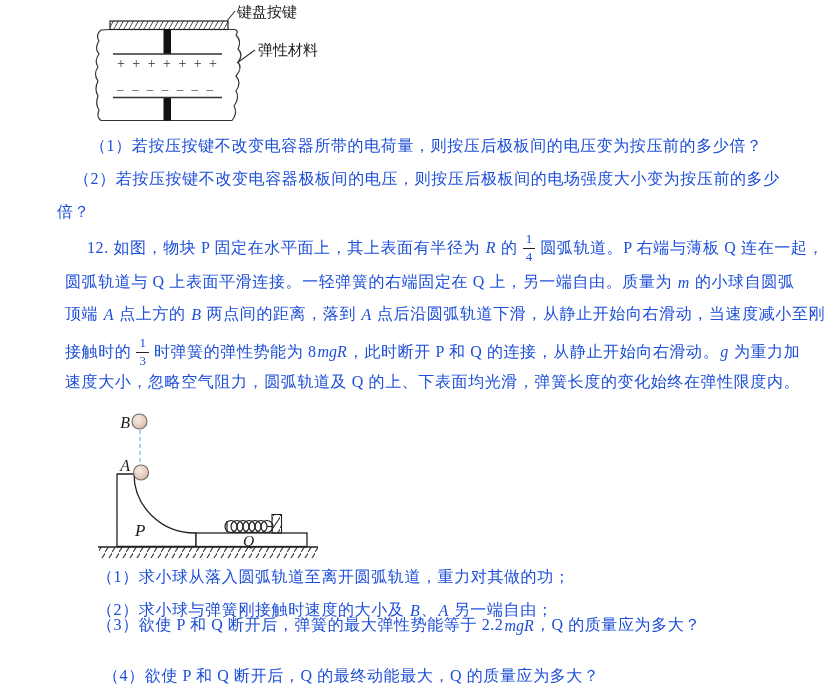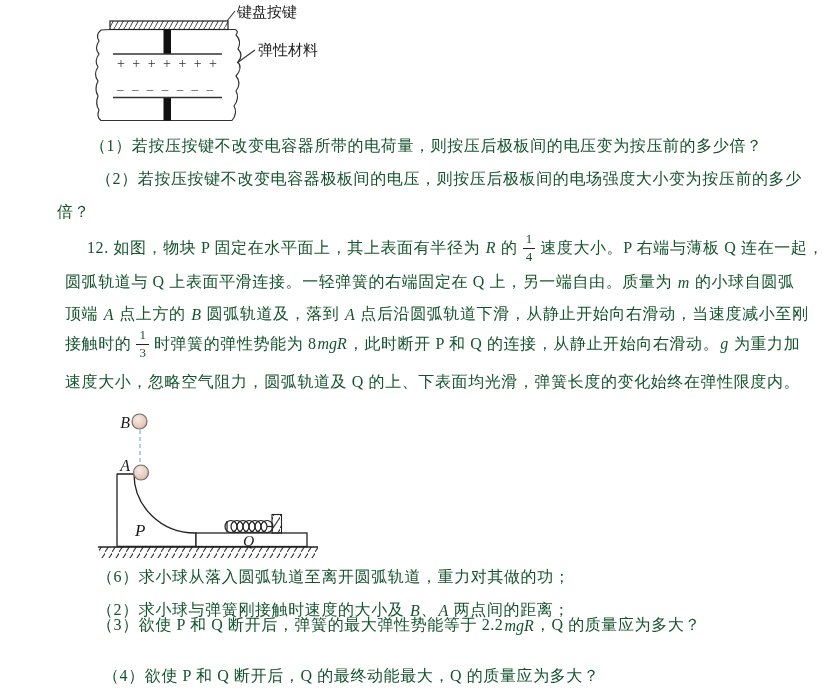--- a/index.html
+++ b/index.html
@@ -4,21 +4,21 @@
 <style>
   html,body{margin:0;padding:0;}
   body{
     width:828px;height:693px;background:#ffffff;position:relative;
     font-family:"Liberation Serif","DejaVu Serif",serif;color:#1f1f1f;
     overflow:hidden;
   }
   .page{position:absolute;inset:0;}
   .line{
     position:absolute;display:flex;align-items:center;white-space:pre;
-    font-size:16px;letter-spacing:0.6px;color:#14532d;
+    font-size:16px;letter-spacing:0.6px;color:#1d4ed8;
   }
   .var{font-style:italic;letter-spacing:0;padding:0 1px;}
   .frac{
     display:inline-flex;flex-direction:column;align-items:center;
     font-size:13px;line-height:1.15;margin:0 5px;letter-spacing:0;
   }
   .frac .num{border-bottom:1.2px solid #222;padding:0 3px 1px;}
   .frac .den{padding-top:1px;}
   svg{position:absolute;overflow:visible;}
   svg text{font-family:"Liberation Serif","DejaVu Serif",serif;}
@@ -60,27 +60,27 @@
     <text x="117" y="93" font-size="13" fill="#333" textLength="96" lengthAdjust="spacing">– – – – – – –</text>
 
     <line x1="227" y1="21" x2="235" y2="11" stroke="#333" stroke-width="1.1"></line>
     <line x1="237" y1="63" x2="255" y2="50" stroke="#333" stroke-width="1.1"></line>
 
     <text class="cjk-label" x="237" y="17">键盘按键</text>
     <text class="cjk-label" x="258" y="55">弹性材料</text>
   </svg>
 
   <div class="line" style="left:90px;top:136px"><span>（1）若按压按键不改变电容器所带的电荷量，则按压后极板间的电压变为按压前的多少倍？</span></div>
-  <div class="line" style="left:96px;top:169px"><span>（2）若按压按键不改变电容器极板间的电压，则按压后极板间的电场强度大小变为按压前的多少</span></div>
+  <div class="line" style="left:74px;top:169px"><span>（2）若按压按键不改变电容器极板间的电压，则按压后极板间的电场强度大小变为按压前的多少</span></div>
   <div class="line" style="left:57px;top:202px"><span>倍？</span></div>
 
-  <div class="line" style="left:87px;top:230px;height:36px"><span>12. 如图，物块 P 固定在水平面上，其上表面有半径为 </span><i class="var">R</i><span> 的</span><span class="frac"><span class="num">1</span><span class="den">4</span></span><span>速度大小。P 右端与薄板 Q 连在一起，</span></div>
+  <div class="line" style="left:87px;top:230px;height:36px"><span>12. 如图，物块 P 固定在水平面上，其上表面有半径为 </span><i class="var">R</i><span> 的</span><span class="frac"><span class="num">1</span><span class="den">4</span></span><span>圆弧轨道。P 右端与薄板 Q 连在一起，</span></div>
   <div class="line" style="left:65px;top:272px"><span>圆弧轨道与 Q 上表面平滑连接。一轻弹簧的右端固定在 Q 上，另一端自由。质量为 </span><i class="var">m</i><span> 的小球自圆弧</span></div>
-  <div class="line" style="left:65px;top:304px"><span>顶端 </span><i class="var">A</i><span> 点上方的 </span><i class="var">B</i><span> 圆弧轨道及，落到 </span><i class="var">A</i><span> 点后沿圆弧轨道下滑，从静止开始向右滑动，当速度减小至刚</span></div>
-  <div class="line" style="left:65px;top:326px;height:36px"><span>接触时的</span><span class="frac"><span class="num">1</span><span class="den">3</span></span><span>时弹簧的弹性势能为 8</span><i class="var">mgR</i><span>，此时断开 P 和 Q 的连接，从静止开始向右滑动。</span><i class="var">g</i><span> 为重力加</span></div>
+  <div class="line" style="left:65px;top:304px"><span>顶端 </span><i class="var">A</i><span> 点上方的 </span><i class="var">B</i><span> 两点间的距离，落到 </span><i class="var">A</i><span> 点后沿圆弧轨道下滑，从静止开始向右滑动，当速度减小至刚</span></div>
+  <div class="line" style="left:65px;top:334px;height:36px"><span>接触时的</span><span class="frac"><span class="num">1</span><span class="den">3</span></span><span>时弹簧的弹性势能为 8</span><i class="var">mgR</i><span>，此时断开 P 和 Q 的连接，从静止开始向右滑动。</span><i class="var">g</i><span> 为重力加</span></div>
   <div class="line" style="left:65px;top:372px"><span>速度大小，忽略空气阻力，圆弧轨道及 Q 的上、下表面均光滑，弹簧长度的变化始终在弹性限度内。</span></div>
 
   <svg style="left:95px;top:405px;width:230px;height:162px" viewBox="95 405 230 162">
     <defs>
       <pattern id="ghatch" width="7" height="12" patternUnits="userSpaceOnUse">
         <path d="M0,12 L8,0" stroke="#333" stroke-width="1.1"></path>
       </pattern>
       <radialGradient id="ballgrad" cx="0.4" cy="0.35" r="0.75">
         <stop offset="0" stop-color="#f7ebe4"></stop>
         <stop offset="0.6" stop-color="#e9cdbf"></stop>
@@ -114,18 +114,18 @@
     <circle cx="139.5" cy="421.5" r="7.5" fill="url(#ballgrad)" stroke="#6f6f6f" stroke-width="1.2"></circle>
 
     <circle cx="141" cy="472.5" r="7.5" fill="url(#ballgrad)" stroke="#6f6f6f" stroke-width="1.2"></circle>
 
     <text class="math-label" x="130" y="428" font-size="16" text-anchor="end">B</text>
     <text class="math-label" x="130" y="471" font-size="16" text-anchor="end">A</text>
     <text class="math-label" x="135" y="536" font-size="17">P</text>
     <text class="math-label" x="243" y="545.5" font-size="15.5">Q</text>
   </svg>
 
-  <div class="line" style="left:97px;top:567px"><span>（6）求小球从落入圆弧轨道至离开圆弧轨道，重力对其做的功；</span></div>
-  <div class="line" style="left:97px;top:600px"><span>（2）求小球与弹簧刚接触时速度的大小及 </span><i class="var">B</i><span>、</span><i class="var">A</i><span> 两点间的距离；</span></div>
+  <div class="line" style="left:97px;top:567px"><span>（1）求小球从落入圆弧轨道至离开圆弧轨道，重力对其做的功；</span></div>
+  <div class="line" style="left:97px;top:600px"><span>（2）求小球与弹簧刚接触时速度的大小及 </span><i class="var">B</i><span>、</span><i class="var">A</i><span> 另一端自由；</span></div>
   <div class="line" style="left:97px;top:615px"><span>（3）欲使 P 和 Q 断开后，弹簧的最大弹性势能等于 2.2</span><i class="var">mgR</i><span>，Q 的质量应为多大？</span></div>
   <div class="line" style="left:103px;top:666px"><span>（4）欲使 P 和 Q 断开后，Q 的最终动能最大，Q 的质量应为多大？</span></div>
 
 </div>
 
 </body></html>

